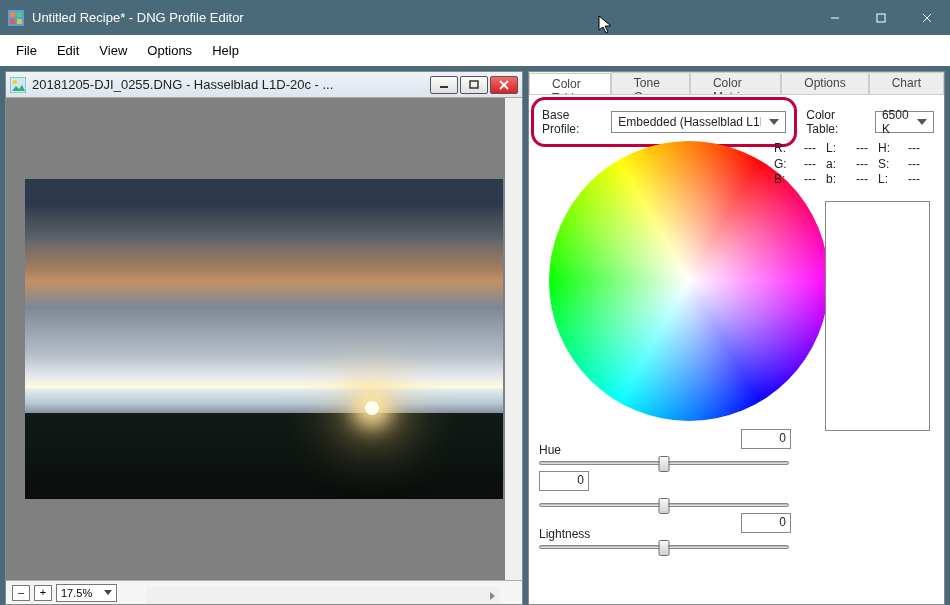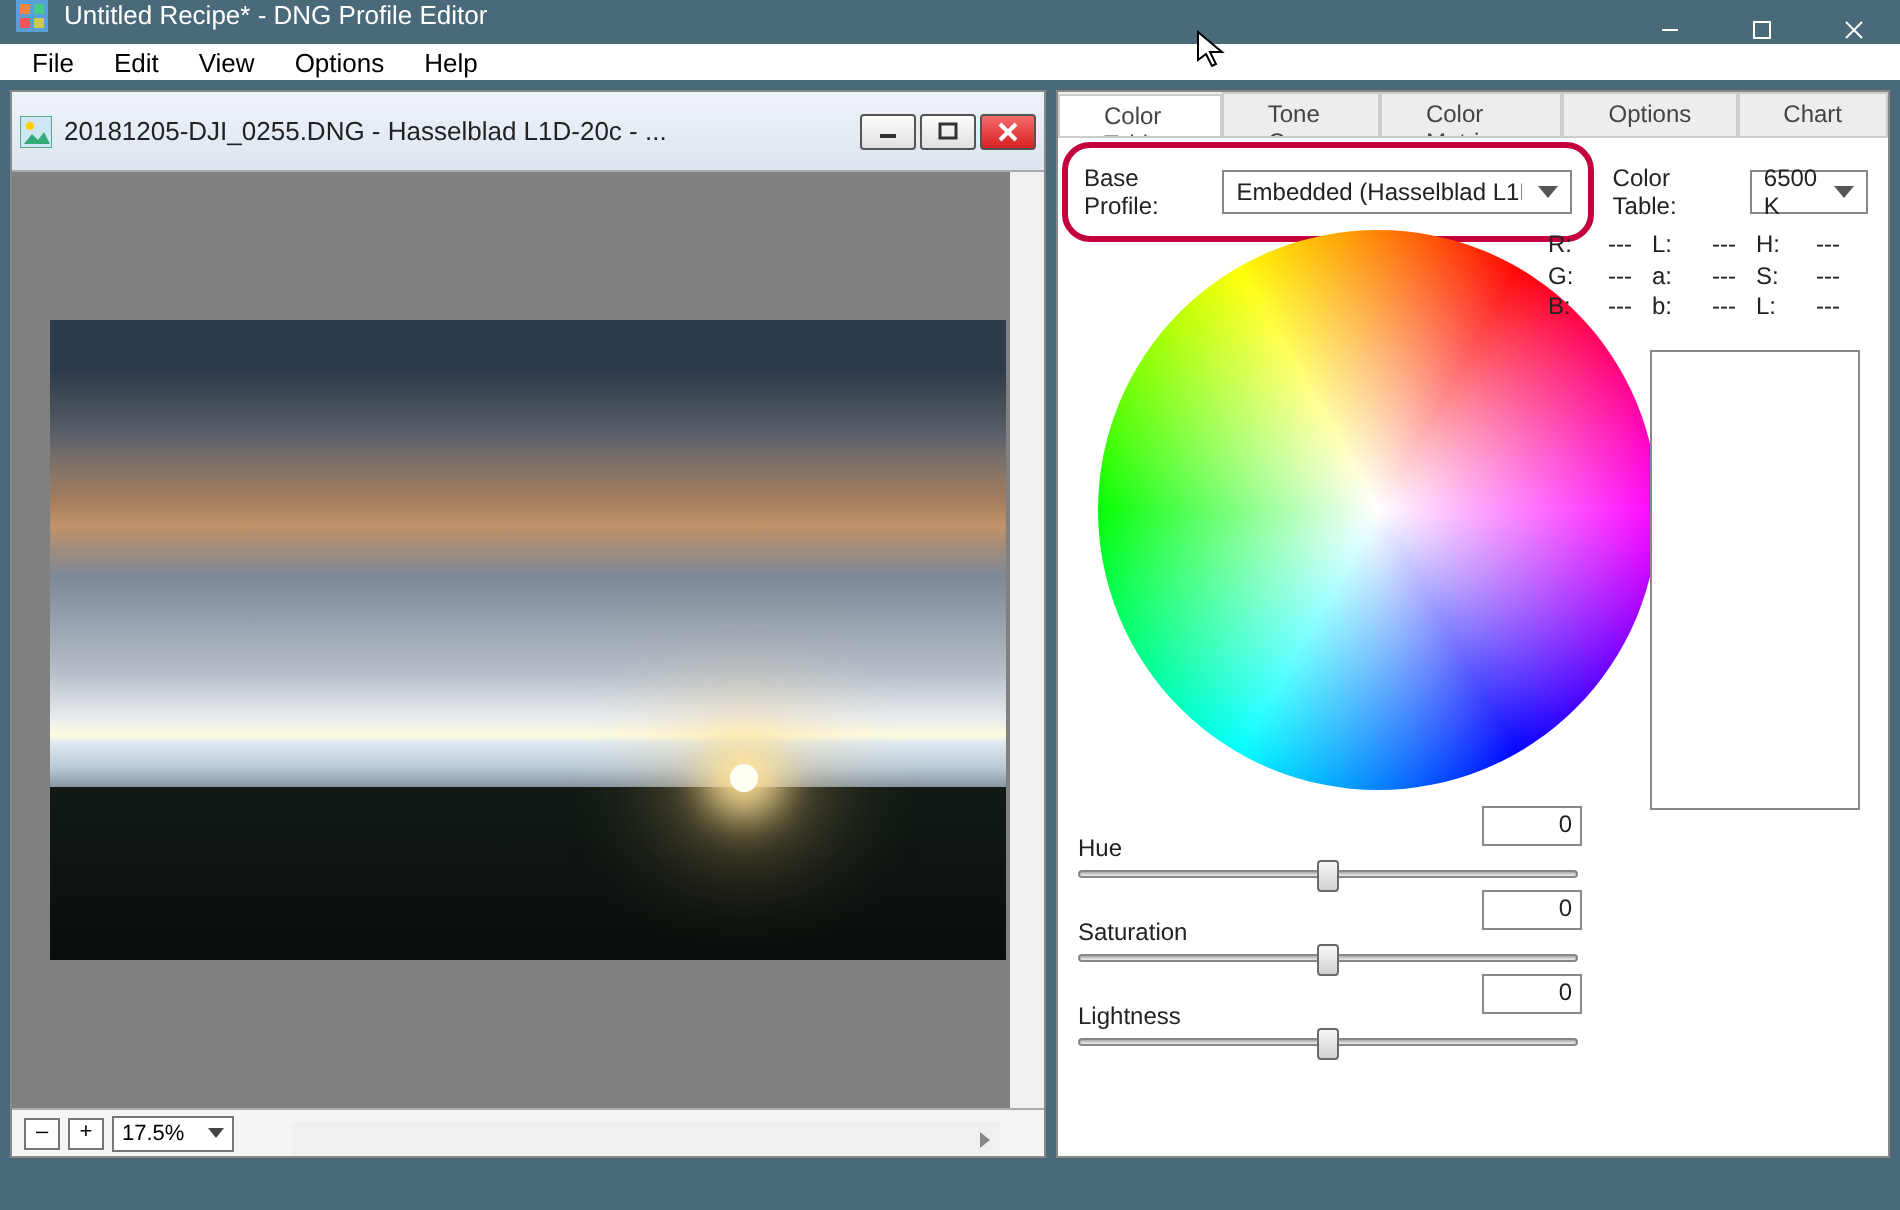--- a/index.html
+++ b/index.html
@@ -1,26 +1,26 @@
 <!DOCTYPE html>
 <html><head>
 <meta charset="utf-8">
 <style>
   * { box-sizing: border-box; margin: 0; padding: 0; font-family: "Segoe UI", Tahoma, sans-serif; }
   body { width: 950px; height: 605px; background: #4a6a7a; overflow: hidden; }
-  .titlebar { height: 22px; background: #4a6a7a; display: flex; align-items: flex-start; color: #fff; font-size: 13px; padding-left: 8px; }
+  .titlebar { height: 35px; background: #4a6a7a; display: flex; align-items: center; color: #fff; font-size: 13px; padding-left: 8px; }
   .titlebar .icon { width: 16px; height: 16px; margin-right: 8px; display: inline-flex; }
   .titlebar .title { flex: 1; }
   .titlebar .win-controls { display: flex; }
   .titlebar .win-btn { width: 46px; height: 30px; display: flex; align-items: center; justify-content: center; color: #fff; }
-  .menubar { height: 18px; background: #fff; display: flex; align-items: center; padding: 0 6px; font-size: 13px; }
+  .menubar { height: 31px; background: #fff; display: flex; align-items: center; padding: 0 6px; font-size: 13px; }
   .menubar span { padding: 3px 10px; cursor: default; }
   .workspace { display: flex; height: calc(100% - 61px); padding: 5px; gap: 5px; }
   .left-panel { width: 518px; background: #fff; border: 1px solid #888; display: flex; flex-direction: column; }
-  .doc-titlebar { height: 40px; background: linear-gradient(#eef3f8,#dce5ee); border-bottom: 1px solid #aaa; display: flex; align-items: center; padding: 0 4px; }
+  .doc-titlebar { height: 26px; background: linear-gradient(#eef3f8,#dce5ee); border-bottom: 1px solid #aaa; display: flex; align-items: center; padding: 0 4px; }
   .doc-titlebar .doc-icon { width: 16px; height: 16px; margin-right: 6px; display: inline-flex; }
   .doc-titlebar .doc-title { flex: 1; font-size: 13px; color: #222; white-space: nowrap; overflow: hidden; text-overflow: ellipsis; }
   .doc-btn { width: 28px; height: 18px; margin-left: 2px; border: 1px solid #555; border-radius: 2px; display: flex; align-items: center; justify-content: center; background: linear-gradient(#fdfdfd,#e0e0e0); }
   .doc-btn.close { background: linear-gradient(#f56a6a,#d62020); }
   .image-viewport { flex: 1; background: #808080; position: relative; display: flex; align-items: center; justify-content: center; overflow: hidden; }
   .image-viewport .scroller { position: absolute; right: 0; top: 0; bottom: 0; width: 17px; background: #f0f0f0; }
   .img-placeholder { width: 478px; height: 320px; background:
     linear-gradient(
       to bottom,
       #2d3a4b 0%, #2d3a4b 8%,
@@ -216,21 +216,20 @@
           <div class="slider-line">
             <label style="width:190px">Hue</label>
             <div class="num-box">0</div>
           </div>
           <div class="track" style="width:250px">
               <div class="thumb"></div>
             </div>
         </div>
         <div class="slider-row">
           <div class="slider-line">
-            <label style="width:190px">Saturation</label>
             <div class="num-box">0</div>
           </div>
           <div class="track" style="width:250px">
               <div class="thumb"></div>
             </div>
         </div>
         <div class="slider-row">
           <div class="slider-line">
             <label style="width:190px">Lightness</label>
             <div class="num-box">0</div>

